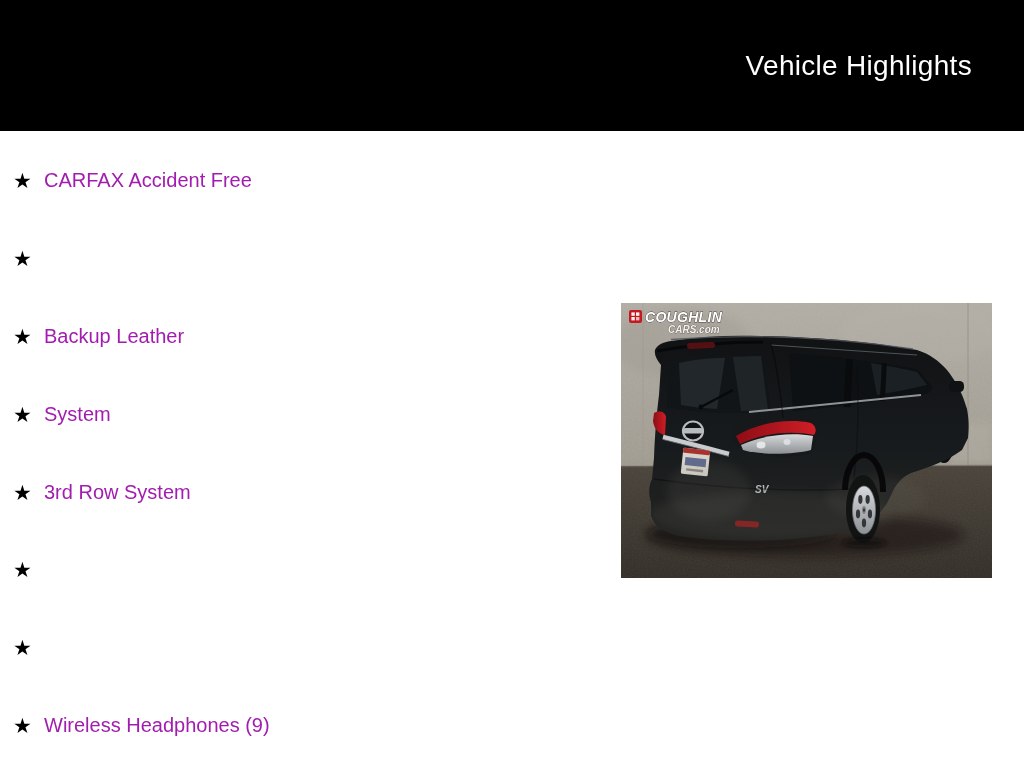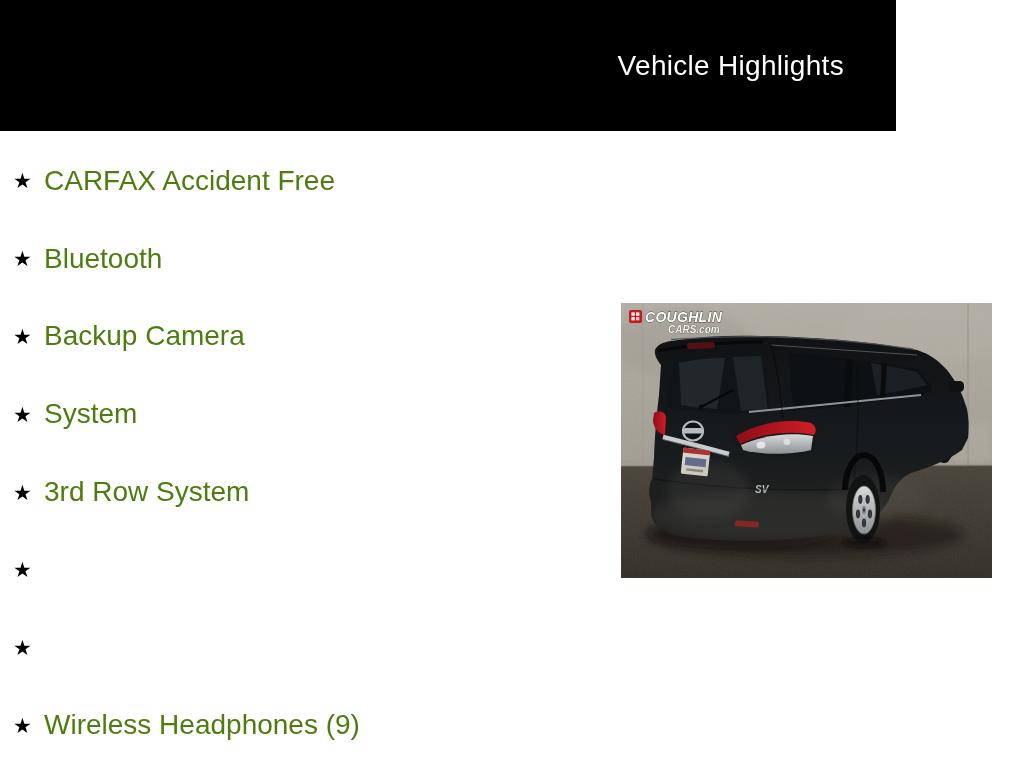--- a/index.html
+++ b/index.html
@@ -2,39 +2,39 @@
 <html><head>
 <meta charset="utf-8">
 <style>
   html,body{margin:0;padding:0;}
   body{
     width:1024px;height:768px;position:relative;overflow:hidden;
     background:#ffffff;
     font-family:"Liberation Sans","DejaVu Sans",sans-serif;
   }
   .topbar{
-    position:absolute;left:0;top:0;width:896px;height:131px;
+    position:absolute;left:0;top:0;width:1024px;height:131px;
     background:#000000;
     display:flex;align-items:center;justify-content:flex-end;
     padding-right:52px;box-sizing:border-box;
   }
   .topbar h1{
     margin:0;color:#ffffff;font-size:28px;font-weight:400;letter-spacing:.3px;
   }
   ul.highlights{
     position:absolute;left:13px;top:142px;margin:0;padding:0;list-style:none;
   }
   ul.highlights li{
     height:77.8px;display:flex;align-items:center;
   }
   .star{
     width:31px;font-size:21px;color:#000;line-height:1;flex:0 0 31px;
   }
   .hl-label{
-    font-size:28px;color:#4d7c0f;white-space:nowrap;
+    font-size:20px;color:#a21caf;white-space:nowrap;
   }
   figure.photo{
     position:absolute;left:621px;top:303px;width:371px;height:275px;margin:0;
   }
   figure.photo svg{display:block;}
 </style>
 </head>
 <body>
 
 <div class="page">
@@ -43,25 +43,24 @@
     <h1>Vehicle Highlights</h1>
   </header>
 
   <ul class="highlights">
     <li>
       <span class="star">★</span>
       <span class="hl-label">CARFAX Accident Free</span>
     </li>
     <li>
       <span class="star">★</span>
-      <span class="hl-label">Bluetooth</span>
-    </li>
-    <li>
-      <span class="star">★</span>
-      <span class="hl-label">Backup Camera</span>
+    </li>
+    <li>
+      <span class="star">★</span>
+      <span class="hl-label">Backup Leather</span>
     </li>
     <li>
       <span class="star">★</span>
       <span class="hl-label">System</span>
     </li>
     <li>
       <span class="star">★</span>
       <span class="hl-label">3rd Row System</span>
     </li>
     <li>

